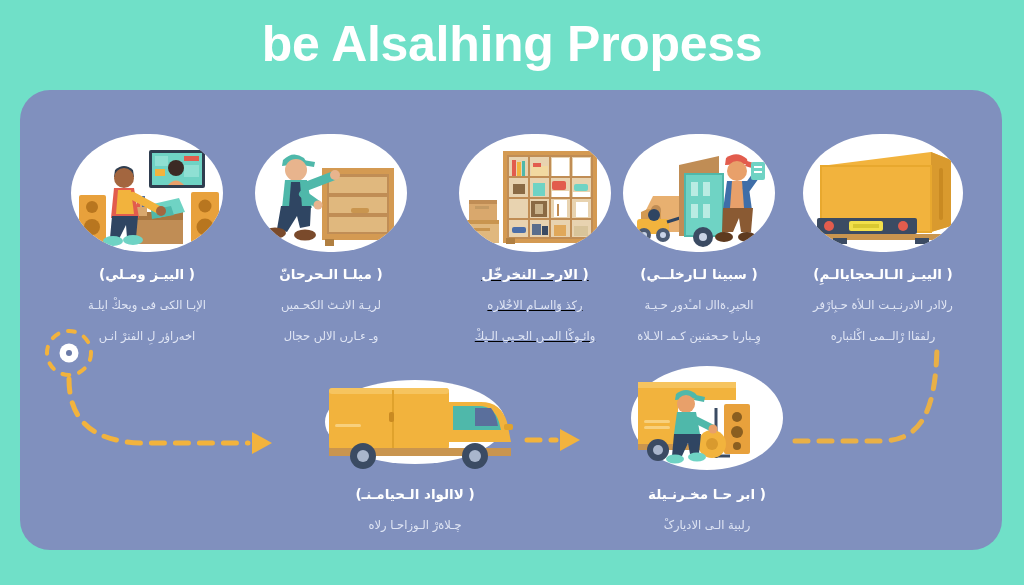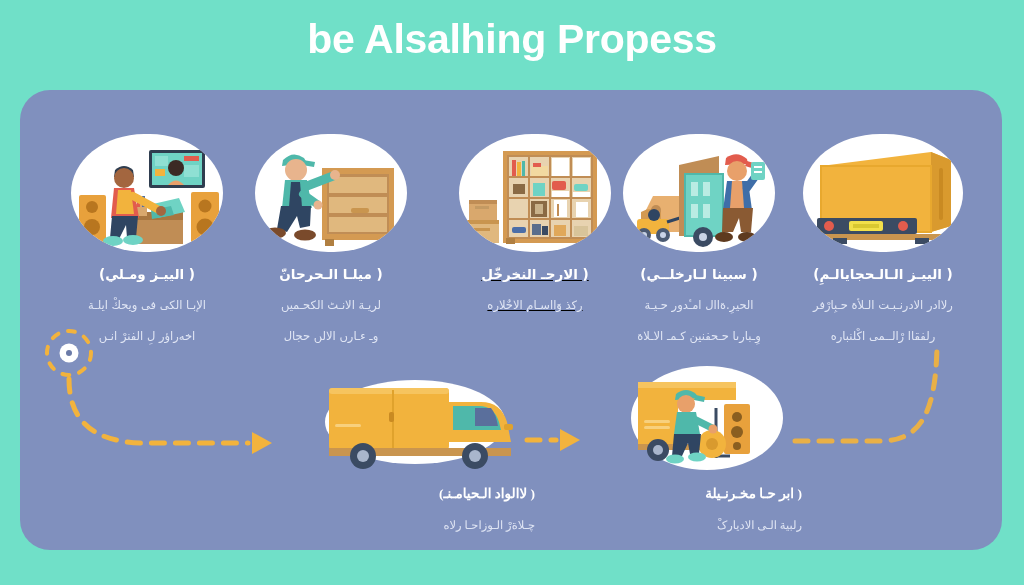--- a/index.html
+++ b/index.html
@@ -25,21 +25,21 @@
 
   
   .title {
     position: absolute;
     top: 16px;
     left: 0;
     width: 1024px;
     text-align: center;
     color: #ffffff;
     font-family: "Liberation Sans", sans-serif;
-    font-size: 41px;
+    font-size: 50px;
     font-weight: bold;
     letter-spacing: -0.3px;
     line-height: 1.15;
     white-space: nowrap;
   }
 
   
   .panel {
     position: absolute;
     left: 20px;
@@ -93,22 +93,21 @@
     margin-top: 14px;
     color: #dfe5f4;
     font-size: 11.5px;
     line-height: 1.45;
     direction: rtl;
   }
 
   
   .bottom-step {
     position: absolute;
-    text-align: right;
-    font-family: Liberation Serif, serif;
+    text-align: center;
   }
 
   .bottom-art {
     position: relative;
     margin: 0 auto;
   }
 
   .bottom-oval {
     position: absolute;
     left: 50%;
@@ -292,20 +291,21 @@
         <rect x="10" y="66" width="28" height="20" fill="#d9a86d"></rect>
         <rect x="10" y="66" width="28" height="4" fill="#c08d55"></rect>
         <rect x="16" y="72" width="14" height="3" fill="#c49a63"></rect>
         <rect x="8" y="86" width="32" height="23" fill="#e0b87e"></rect>
         <rect x="8" y="86" width="32" height="4" fill="#c9954f"></rect>
         <rect x="15" y="94" width="16" height="3" fill="#c9954f"></rect>
       </svg>
     </div>
     <div class="step-heading">( الارحـ النخرخّل</div>
     <div class="step-body">ركذ وَااسـام الاحٌلاره</div>
+    <div class="step-body">وائـِوكْا المـں الحـبي الـيكْ</div>
   </div>
 
   <div class="step" style="left:611px; top:134px;">
     <div class="oval">
       <svg width="152" height="118" viewBox="0 0 152 118">
 
         <path d="M12,98 L30,62 L62,62 L62,98 Z" fill="#e8b070"></path>
         <path d="M18,78 q10,-6 20,-1 l0,8 l-20,0 z" fill="#d49a52"></path>
         <circle cx="33" cy="76" r="5" fill="#c08d55"></circle>
 

